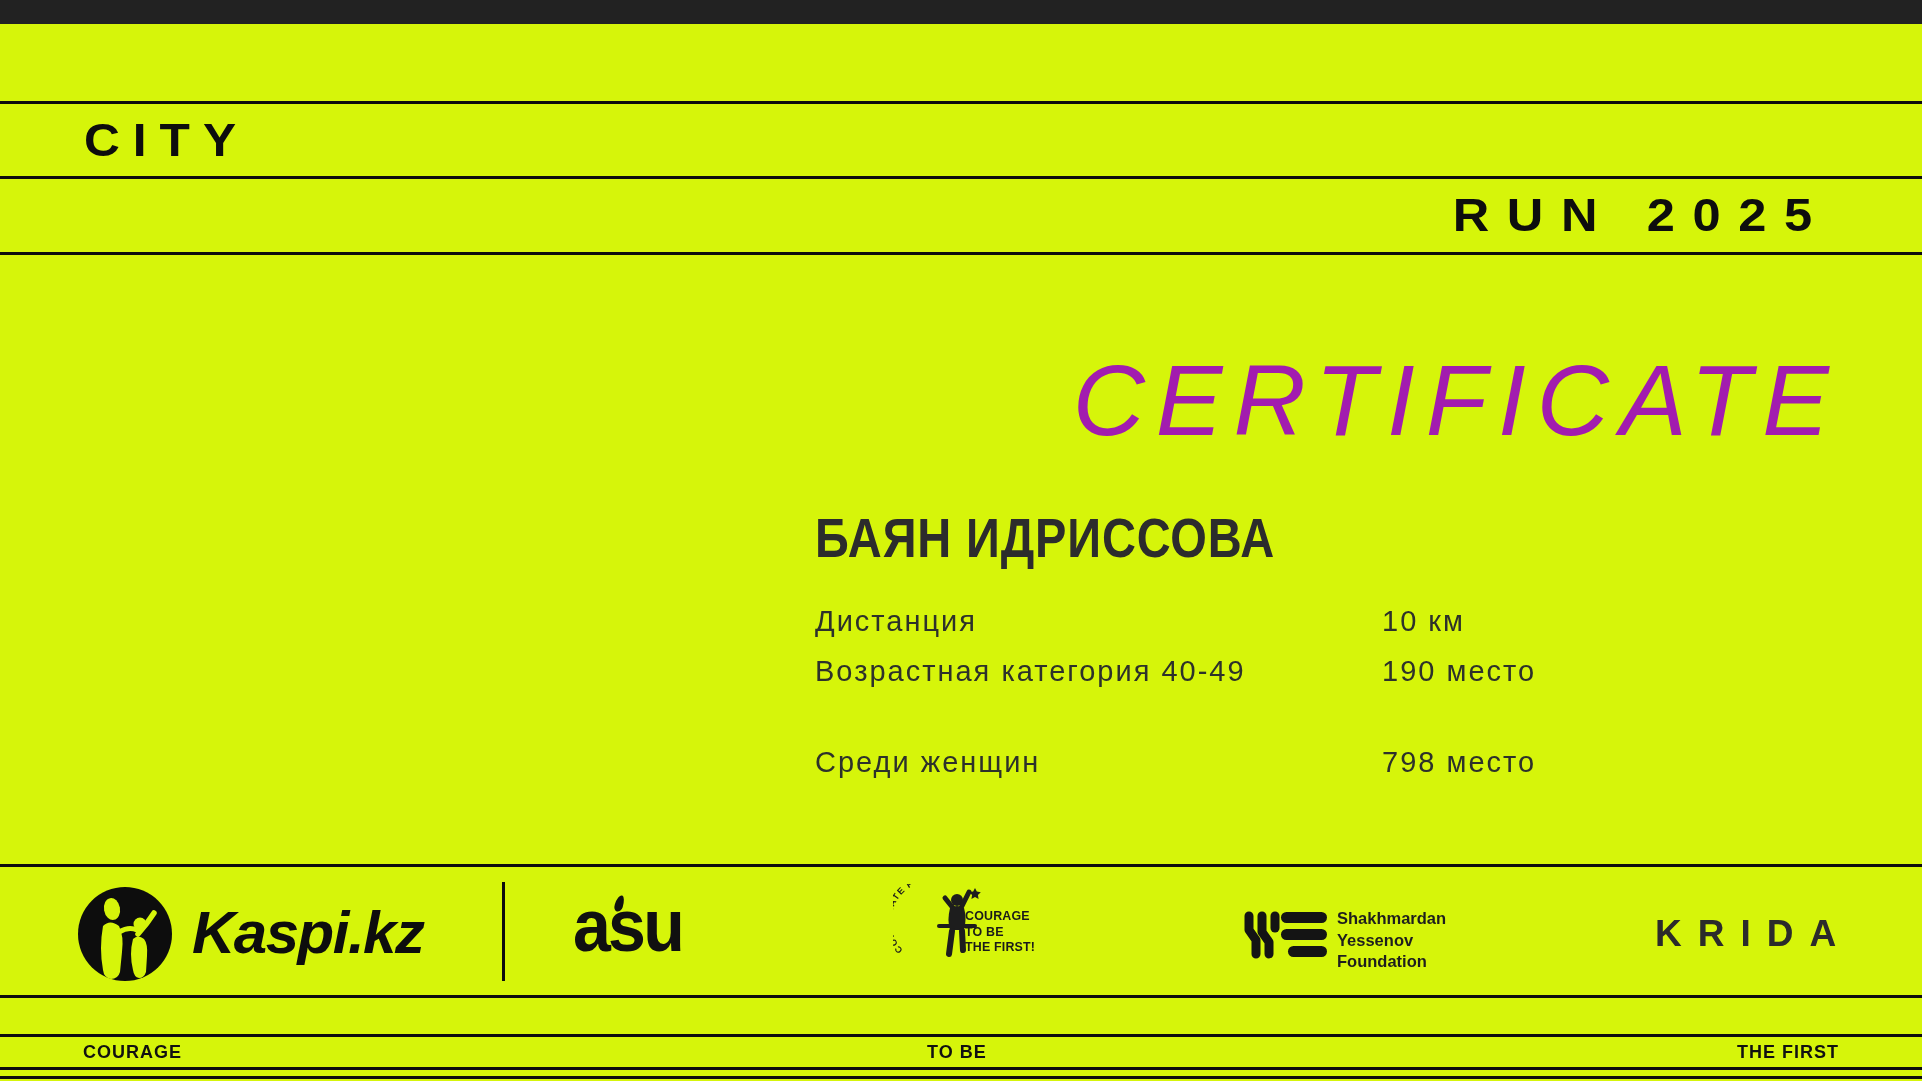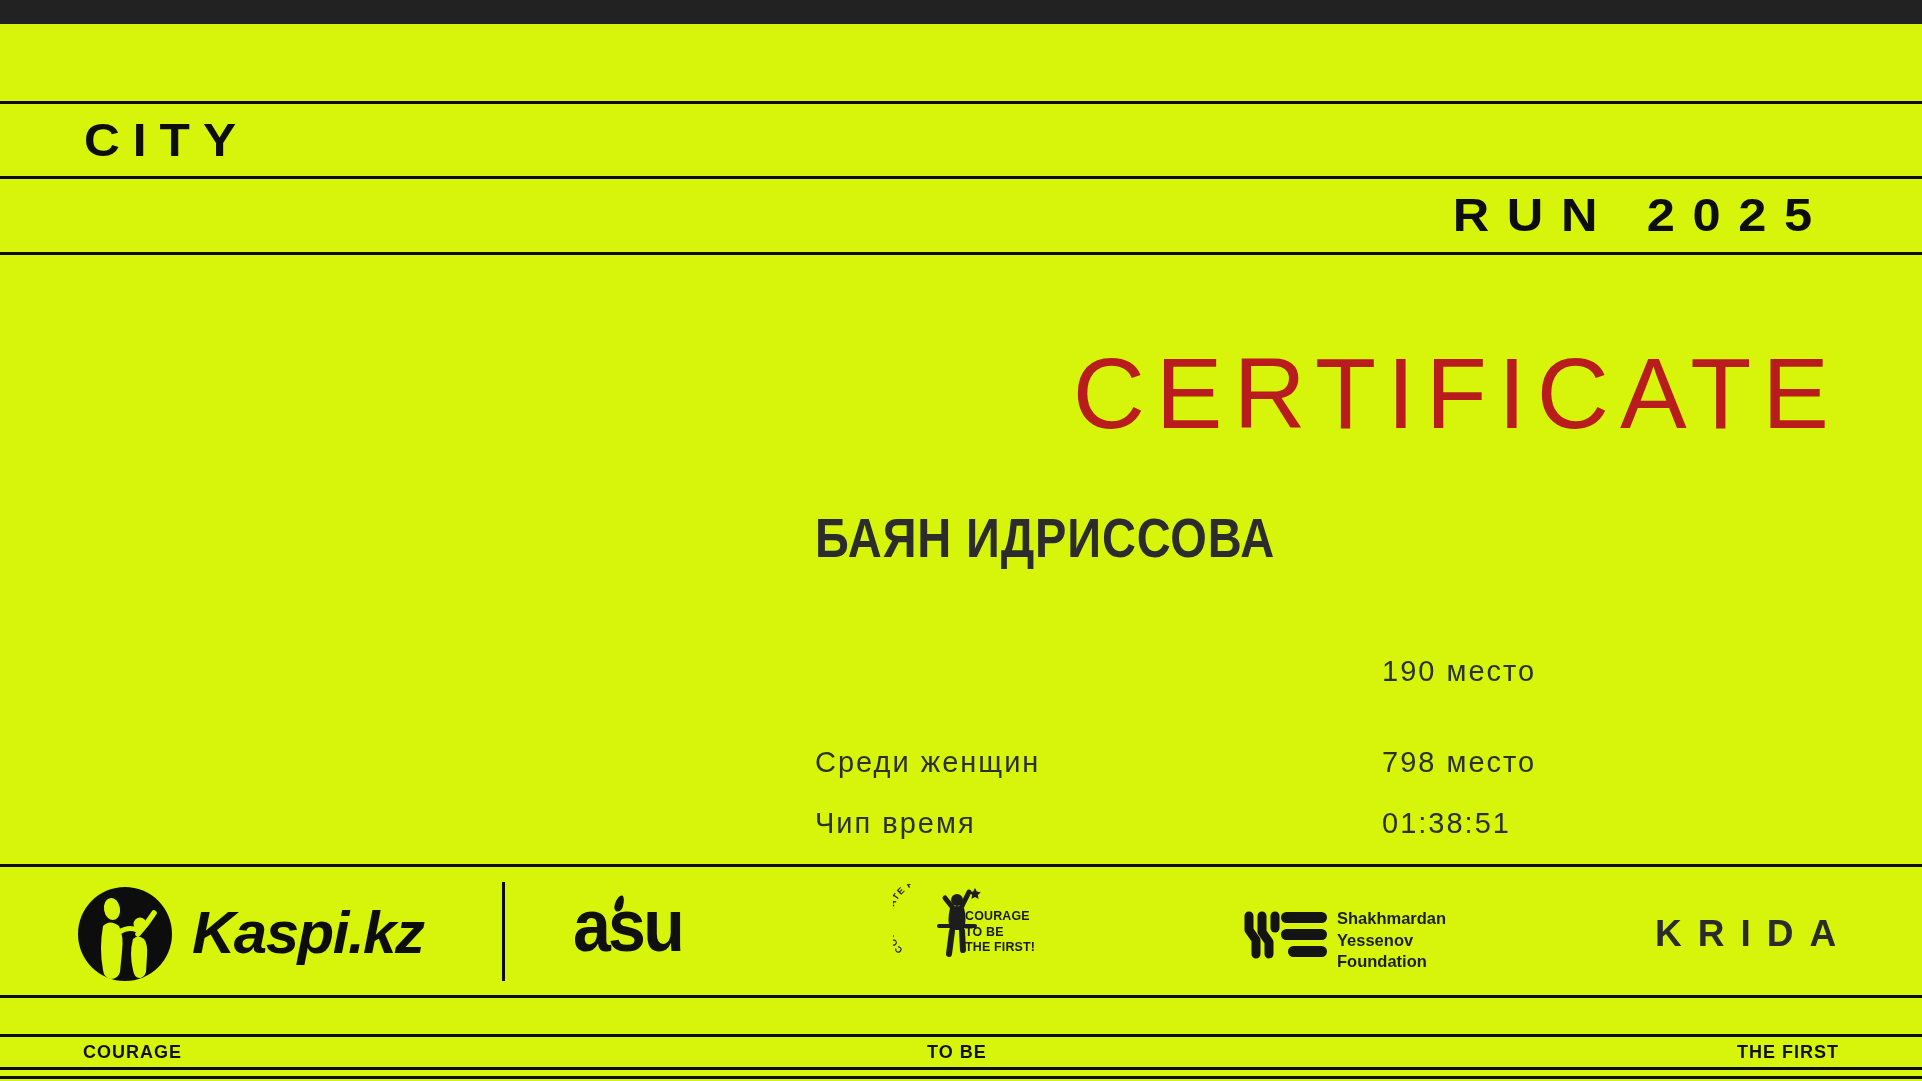--- a/index.html
+++ b/index.html
@@ -18,22 +18,22 @@
 
   
   .city-band{position:absolute;left:84px;top:80px;height:72px;line-height:72px;
     font-size:46px;font-weight:700;letter-spacing:12px;
     transform:scaleX(1.08);transform-origin:left center;white-space:nowrap;}
   .run-band{position:absolute;right:92px;top:155px;height:73px;line-height:73px;
     font-size:46px;font-weight:700;letter-spacing:16px;
     transform:scaleX(1.10);transform-origin:right center;white-space:nowrap;}
 
   
-  .cert-title{position:absolute;right:82px;top:319px;line-height:100px;
-    font-size:100px;font-weight:400;letter-spacing:11px;white-space:nowrap;color:#b91c1c;}
+  .cert-title{position:absolute;right:82px;top:326px;line-height:100px;
+    font-size:100px;font-weight:400;letter-spacing:11px;white-space:nowrap;color:#a21caf;font-style:italic;}
   .recipient{position:absolute;left:815px;top:486px;line-height:56px;
     font-size:56px;font-weight:700;letter-spacing:1px;color:#2c2c2c;
     transform:scaleX(0.84);transform-origin:left center;white-space:nowrap;}
   .result-row{position:absolute;left:815px;width:900px;height:30px;line-height:30px;
     font-size:29px;letter-spacing:2px;color:var(--dark);white-space:nowrap;}
   .result-row .value{position:absolute;left:567px;top:0;}
 
   
   .kaspi-logo{position:absolute;left:77px;top:862px;width:96px;height:96px;}
   .kaspi-word{position:absolute;left:192px;top:879px;line-height:60px;
@@ -74,30 +74,31 @@
   <div class="hline" style="top:1010px"></div>
   <div class="hline" style="top:1043px"></div>
   <div class="hline" style="top:1052px"></div>
 
   <div class="city-band">CITY</div>
   <div class="run-band">RUN 2025</div>
 
   <div class="cert-title">CERTIFICATE</div>
   <div class="recipient">БАЯН ИДРИССОВА</div>
 
+  <div class="result-row" style="top:582px">
+    <span class="label">Дистанция</span>
+    <span class="value">10 км</span>
+  </div>
   <div class="result-row" style="top:632px">
+    <span class="label">Возрастная категория 40-49</span>
     <span class="value">190 место</span>
   </div>
   <div class="result-row" style="top:723px">
     <span class="label">Среди женщин</span>
     <span class="value">798 место</span>
-  </div>
-  <div class="result-row" style="top:784px">
-    <span class="label">Чип время</span>
-    <span class="value">01:38:51</span>
   </div>
 
   <svg class="kaspi-logo" viewBox="0 0 96 96">
     <circle cx="48" cy="48" r="47" fill="#0d0d0d"></circle>
 
     <ellipse cx="35" cy="23" rx="8" ry="11" fill="#d6f50a" transform="rotate(-10 35 23)"></ellipse>
     <path d="M26,40 Q22,62 26,84 Q27,92 34,93 Q41,93 43,86 L45,66 Q47,50 42,40 Q33,33 26,40 Z" fill="#d6f50a"></path>
     <path d="M42,46 Q52,40 60,44" stroke="#d6f50a" stroke-width="5" fill="none" stroke-linecap="round"></path>
 
     <circle cx="63" cy="38" r="6.5" fill="#d6f50a"></circle>

